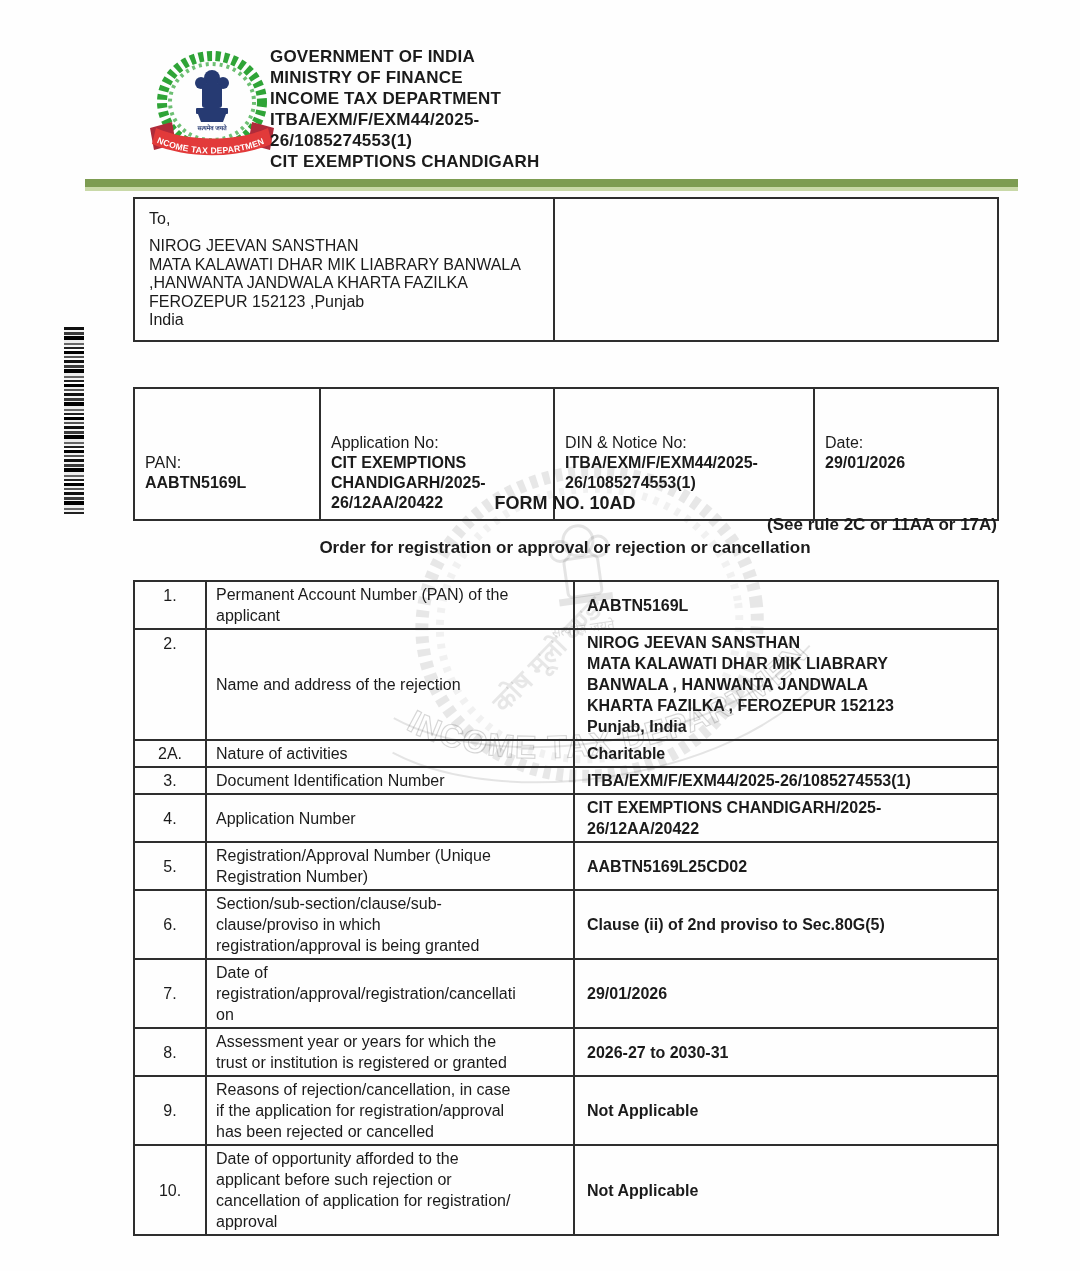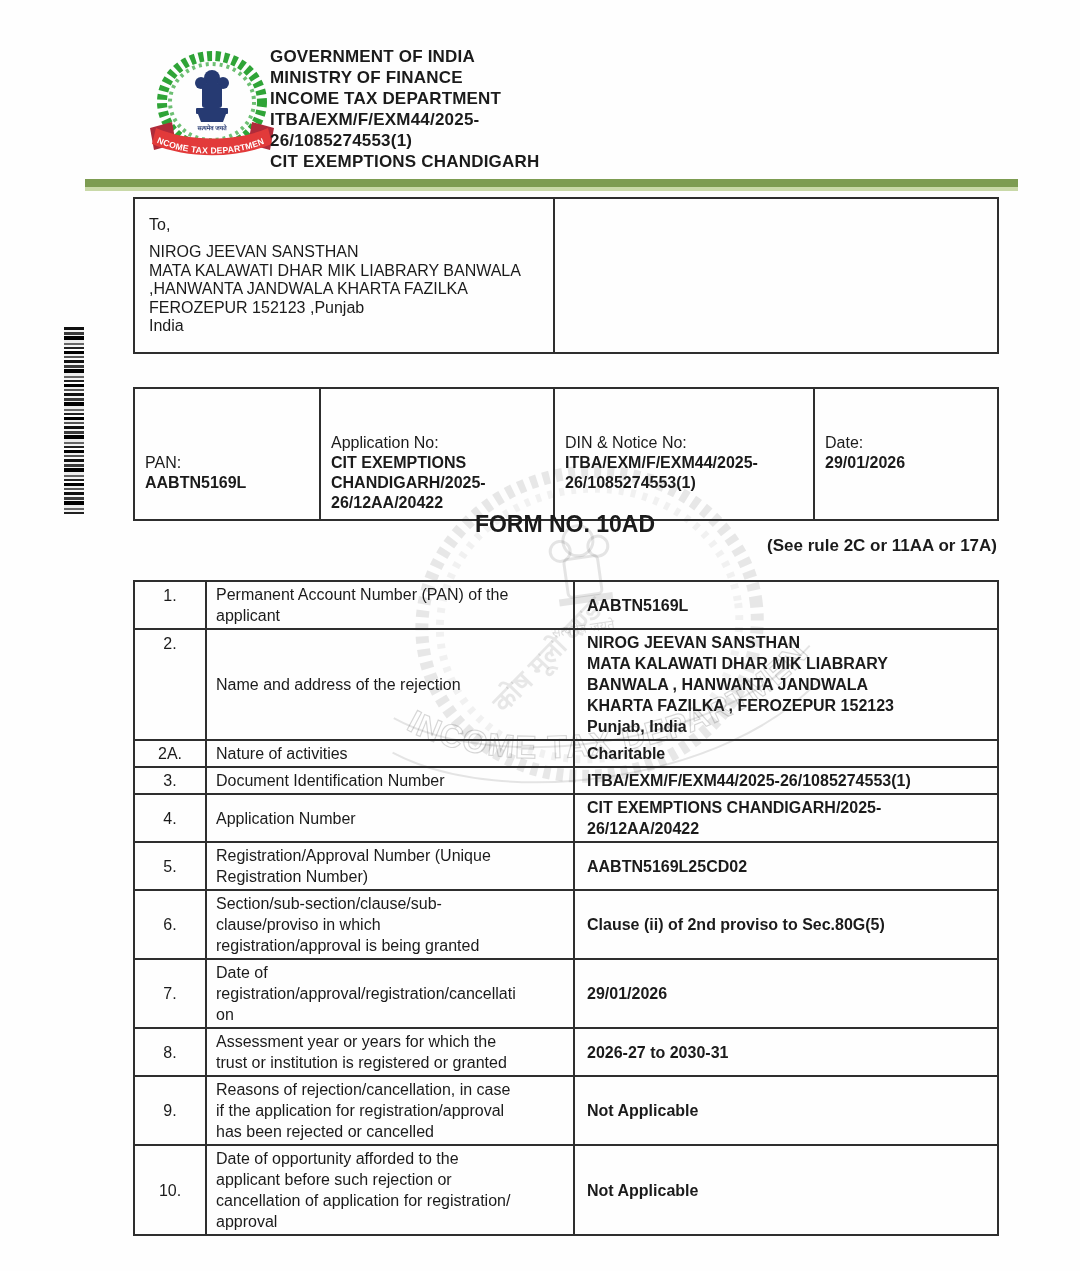--- a/index.html
+++ b/index.html
@@ -16,21 +16,21 @@
   }
   .green-rule { position:absolute; left:85px; top:179px; width:933px; }
   .green-rule .dark { height:8px; background:#7d9c52; }
   .green-rule .light { height:4px; background:#c9d9a8; }
 
   
   .addr-table {
     position:absolute; left:133px; top:197px; width:864px; height:136px;
     border-collapse:collapse; table-layout:fixed;
   }
-  .addr-table td { border:2px solid #2e2e2e; vertical-align:top; padding:16px 14px; background:transparent; }
+  .addr-table td { border:2px solid #2e2e2e; vertical-align:top; padding:10px 14px; background:transparent; }
   .addr-to { font-size:16px; line-height:19px; margin-bottom:9px; }
   .addr-lines { font-size:16px; line-height:18.5px; white-space:pre-line; }
 
   
   .barcode {
     position:absolute; left:64px; top:327px; width:20px; height:187px;
     background:repeating-linear-gradient(180deg,
       #111 0px,#111 3px,#f4f4f4 3px,#f4f4f4 5px,
       #3a3a3a 5px,#3a3a3a 8px,#f4f4f4 8px,#f4f4f4 9px,
       #000 9px,#000 13px,#ededed 13px,#ededed 16px,
@@ -45,21 +45,21 @@
     position:absolute; left:133px; top:387px; width:864px; height:81px;
     border-collapse:collapse; table-layout:fixed; font-size:16px; line-height:20px;
   }
   .meta-table td { border:2px solid #2e2e2e; vertical-align:top; padding:6px 10px; background:transparent; }
   .meta-table td.va-mid { vertical-align:middle; }
   .meta-label { font-weight:normal;margin-top:38px; }
   .meta-value { font-weight:bold; white-space:pre-line; }
 
   
   .form-title { position:absolute; left:133px; top:492px; width:864px; text-align:center; font-weight:bold; }
-  .form-title .t1 { font-size:23px; line-height:22px;margin-top:21px; }
+  .form-title .t1 { font-size:18px; line-height:22px; }
   .form-title .t2 { font-size:17px; line-height:22px;text-align:right; }
   .form-title .t3 { font-size:17px; line-height:23px; }
 
   
   .main-table {
     position:absolute; left:133px; top:580px; width:864px;
     border-collapse:collapse; table-layout:fixed; font-size:16px; line-height:21px;
   }
   .main-table td { border:2px solid #2e2e2e; background:transparent; }
   .main-table td.num { text-align:center; vertical-align:middle; padding:2px 2px; }
@@ -189,20 +189,21 @@
           <div class="meta-label">Date:</div>
           <div class="meta-value">29/01/2026</div>
         </td>
       </tr>
     </tbody>
       </table>
 
     <div class="form-title">
       <div class="t1">FORM NO. 10AD</div>
       <div class="t2">(See rule 2C or 11AA or 17A)</div>
+      <div class="t3">Order for registration or approval or rejection or cancellation</div>
     </div>
 
     <table class="main-table">
       <colgroup>
           <col style="width:72px">
           <col style="width:368px">
           <col style="width:424px">
         </colgroup>
       <tbody>
           <tr style="height:45px">

